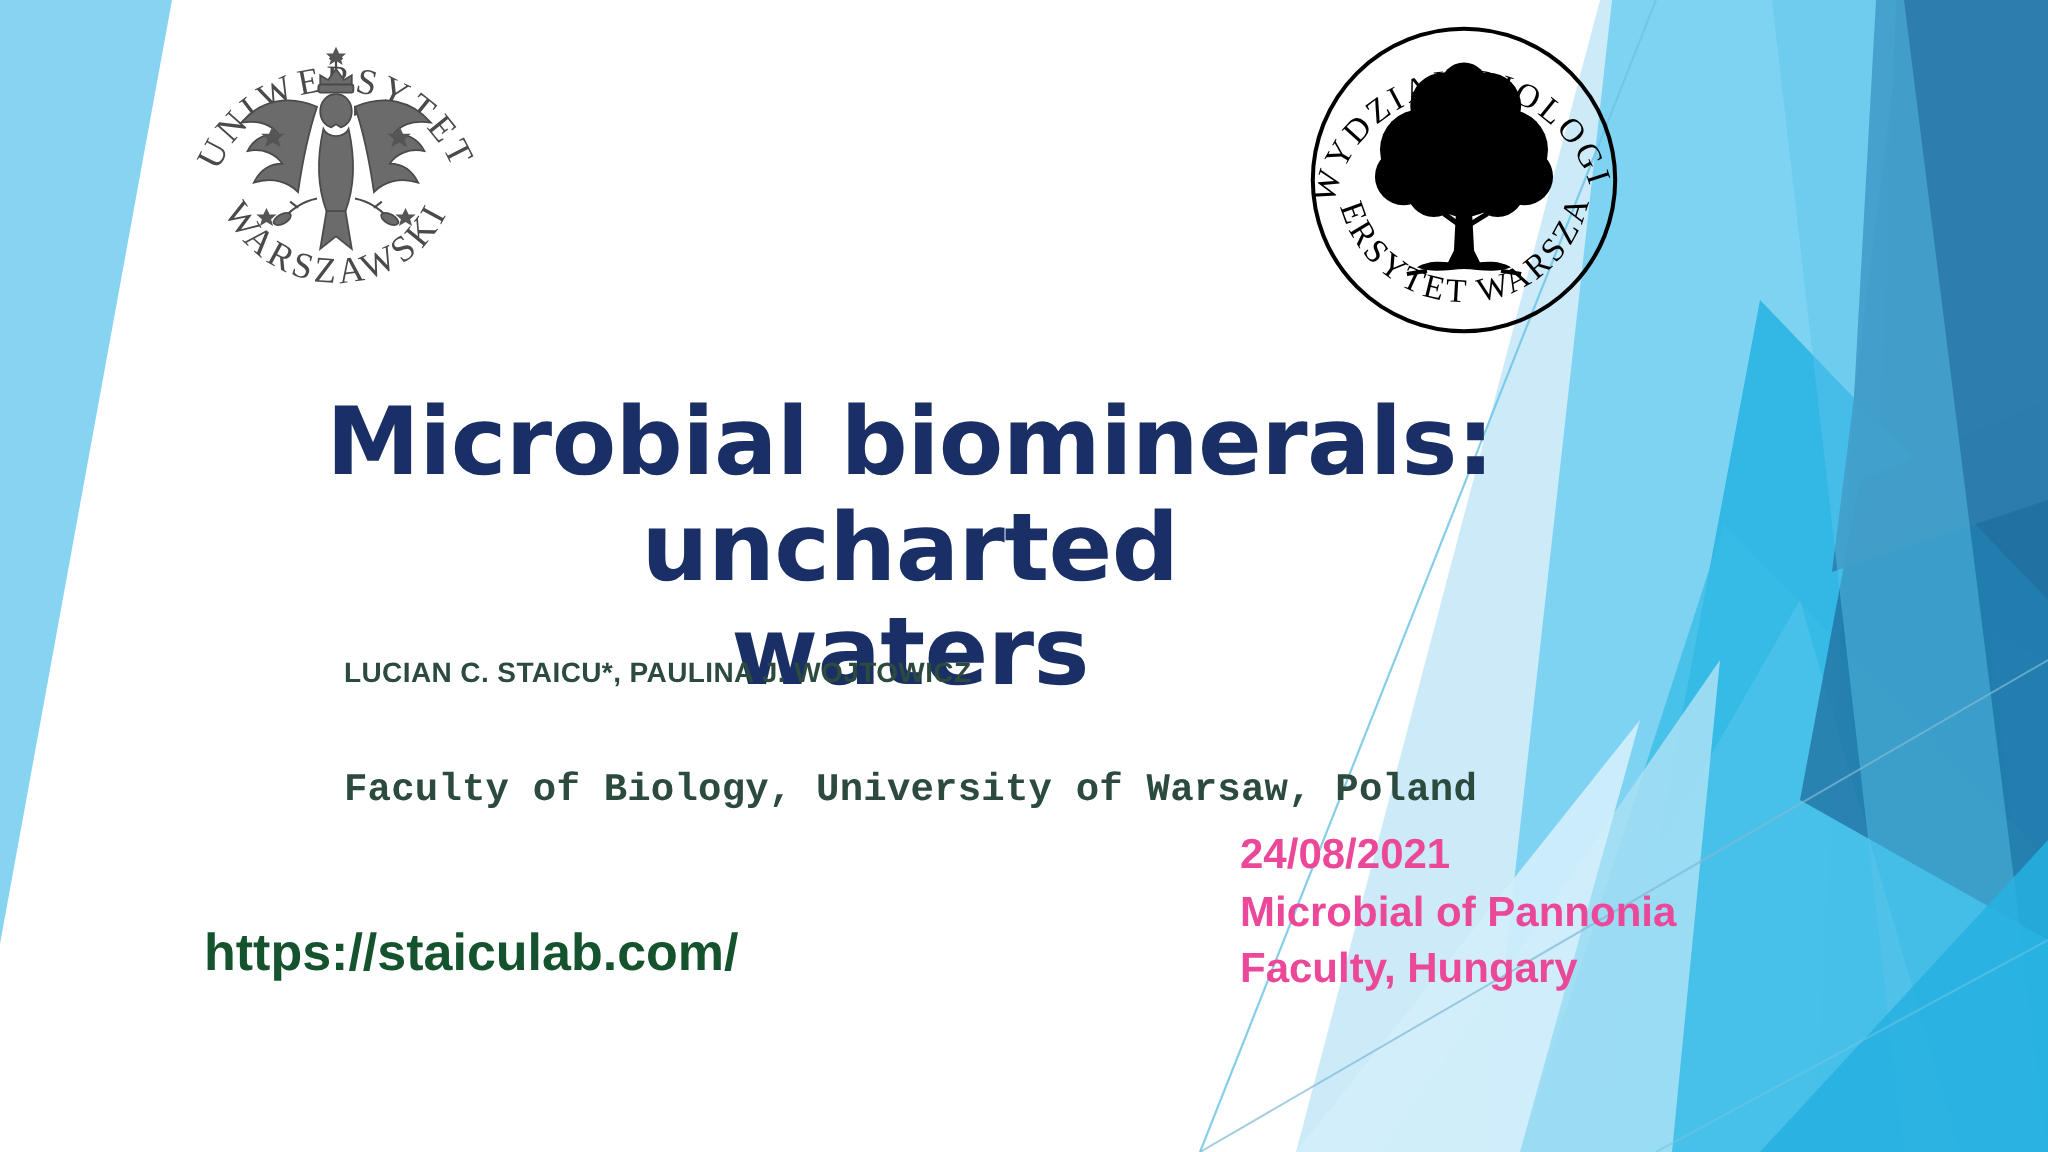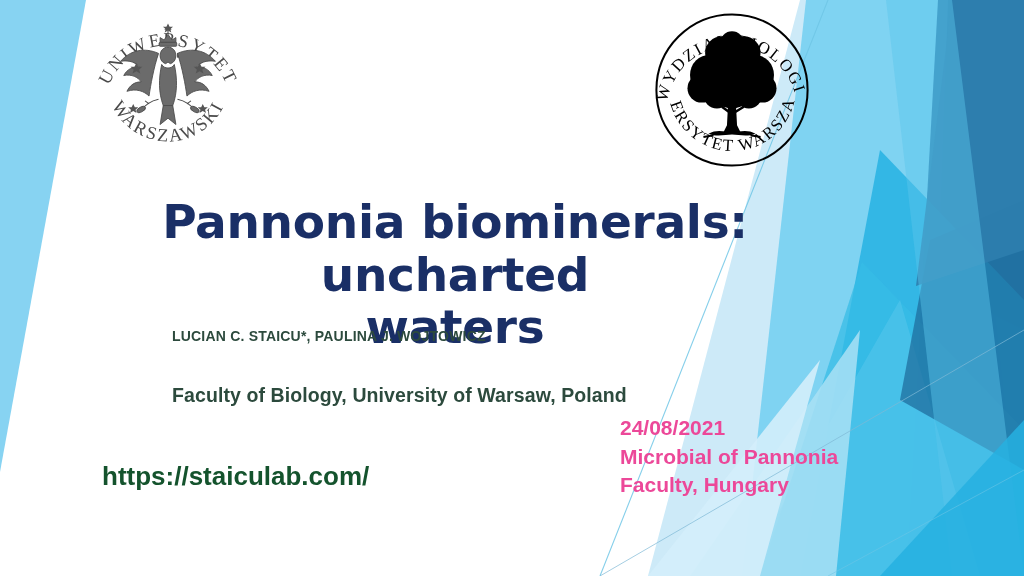--- a/index.html
+++ b/index.html
@@ -23,21 +23,21 @@
   }
 
   #authors{
     position:absolute;left:172px;top:328px;
     font-size:14px;font-weight:700;letter-spacing:.2px;
     color:#2c4a3d;white-space:nowrap;
   }
   #affiliation{
     position:absolute;left:172px;top:384px;
     font-size:19.5px;font-weight:700;letter-spacing:.1px;
-    color:#2c4a3d;white-space:nowrap;
+    color:#2c4a3d;white-space:nowrap;font-family:Liberation Mono, monospace;
   }
 
   #url{
     position:absolute;left:102px;top:461px;
     font-size:26px;font-weight:700;
     color:#14532d;white-space:nowrap;
   }
 
   #venue{
     position:absolute;left:620px;top:414px;
@@ -162,21 +162,21 @@
       <path d="M96,104 L94,142 L90,150 L110,150 L106,142 L104,104 Z"></path>
       <path d="M98,116 L84,104 M102,116 L118,104 M99,128 L88,120 M101,128 L114,120" stroke="#000" stroke-width="3" fill="none"></path>
 
       <path d="M72,152 C82,146 92,150 100,150 C108,150 118,146 128,152
                C118,156 108,153 100,153 C92,153 82,156 72,152 Z"></path>
       <path d="M66,156 l12,-2 M134,156 l-12,-2" stroke="#000" stroke-width="2.4"></path>
     </g>
   </svg>
 
   <div id="title">
-    <div>Pannonia biominerals: uncharted</div>
+    <div>Microbial biominerals: uncharted</div>
     <div>waters</div>
   </div>
 
   <div id="authors">LUCIAN C. STAICU*, PAULINA J. WOJTOWICZ</div>
   <div id="affiliation">Faculty of Biology, University of Warsaw, Poland</div>
 
   <div id="url">https://staiculab.com/</div>
 
   <div id="venue">
     <div>24/08/2021</div>

